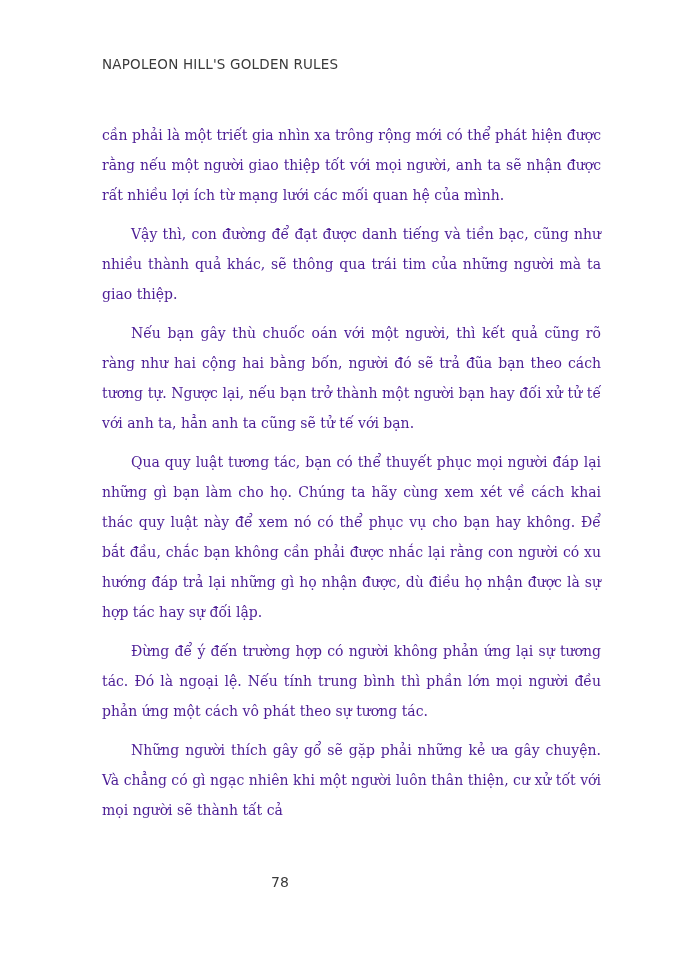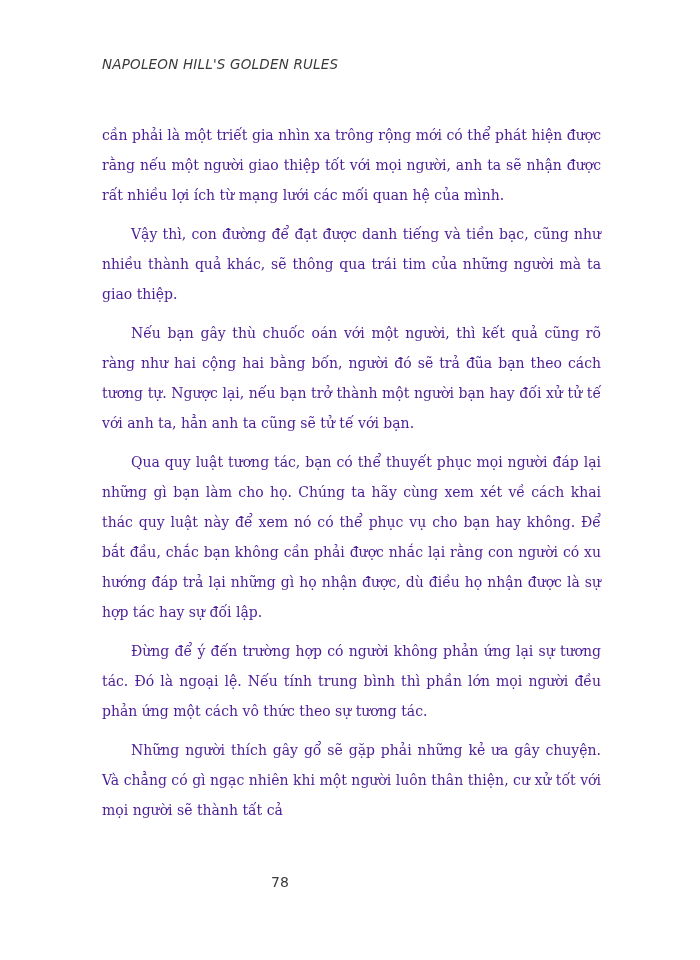--- a/index.html
+++ b/index.html
@@ -1,20 +1,20 @@
 <!DOCTYPE html>
 <html><head>
 <meta charset="utf-8">
 <style>
   html, body { margin: 0; padding: 0; background: #ffffff; }
   body { width: 700px; height: 960px; position: relative; overflow: hidden; }
   .running-head {
     position: absolute; left: 102px; top: 56px;
     font-family: "DejaVu Sans", sans-serif;
-    font-size: 13.5px; letter-spacing: 0.2px; color: #3a3a3a; font-style: italic;
+    font-size: 13.5px; letter-spacing: 0.2px; color: #3a3a3a;
   }
   .body-text {
     position: absolute; left: 102px; top: 120px; width: 499px;
     font-family: "DejaVu Serif", serif;
     font-size: 14px; line-height: 30px; color: #4c1d95;
     text-align: justify;
   }
   .body-text p { margin: 0 0 9px 0; text-indent: 0; }
   .body-text p.indent { text-indent: 29px; }
   .page-number {
@@ -25,17 +25,17 @@
 </head>
 <body>
 
 <div class="running-head">NAPOLEON HILL'S GOLDEN RULES</div>
 
 <div class="body-text">
   <p>cần phải là một triết gia nhìn xa trông rộng mới có thể phát hiện được rằng nếu một người giao thiệp tốt với mọi người, anh ta sẽ nhận được rất nhiều lợi ích từ mạng lưới các mối quan hệ của mình.</p>
   <p class="indent">Vậy thì, con đường để đạt được danh tiếng và tiền bạc, cũng như nhiều thành quả khác, sẽ thông qua trái tim của những người mà ta giao thiệp.</p>
   <p class="indent">Nếu bạn gây thù chuốc oán với một người, thì kết quả cũng rõ ràng như hai cộng hai bằng bốn, người đó sẽ trả đũa bạn theo cách tương tự. Ngược lại, nếu bạn trở thành một người bạn hay đối xử tử tế với anh ta, hẳn anh ta cũng sẽ tử tế với bạn.</p>
   <p class="indent">Qua quy luật tương tác, bạn có thể thuyết phục mọi người đáp lại những gì bạn làm cho họ. Chúng ta hãy cùng xem xét về cách khai thác quy luật này để xem nó có thể phục vụ cho bạn hay không. Để bắt đầu, chắc bạn không cần phải được nhắc lại rằng con người có xu hướng đáp trả lại những gì họ nhận được, dù điều họ nhận được là sự hợp tác hay sự đối lập.</p>
-  <p class="indent">Đừng để ý đến trường hợp có người không phản ứng lại sự tương tác. Đó là ngoại lệ. Nếu tính trung bình thì phần lớn mọi người đều phản ứng một cách vô thức theo sự tương tác.</p>
+  <p class="indent">Đừng để ý đến trường hợp có người không phản ứng lại sự tương tác. Đó là ngoại lệ. Nếu tính trung bình thì phần lớn mọi người đều phản ứng một cách vô phát theo sự tương tác.</p>
   <p class="indent">Những người thích gây gổ sẽ gặp phải những kẻ ưa gây chuyện. Và chẳng có gì ngạc nhiên khi một người luôn thân thiện, cư xử tốt với mọi người sẽ thành tất cả</p>
 </div>
 
 <div class="page-number">78</div>
 
 </body></html>

